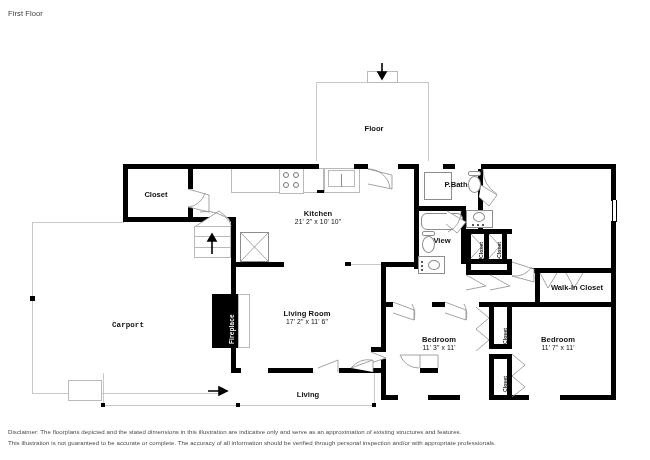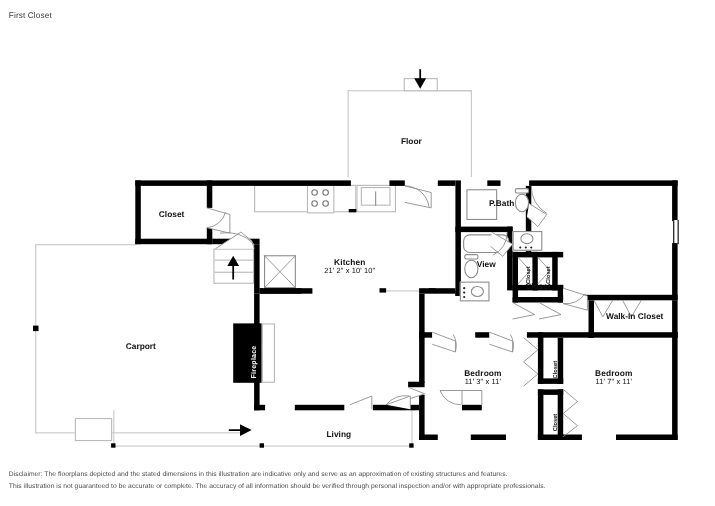--- a/index.html
+++ b/index.html
@@ -42,37 +42,37 @@
   .dot{position:absolute;background:#222;border-radius:50%;}
   .ring{position:absolute;border:1px solid #777;border-radius:50%;box-sizing:border-box;}
 
   svg.ov{position:absolute;left:0;top:0;width:650px;height:460px;overflow:visible;}
   svg.ov *{vector-effect:non-scaling-stroke;}
 </style>
 </head>
 <body>
 
 <div class="hdr">
-  <div>First Closet</div>
+  <div>First Floor</div>
 </div>
 
 <div id="plan">
 
   <div class="gl" style="left:316px;top:82px;width:113px;height:1px;"></div>
   <div class="gl" style="left:396px;top:82px;width:33px;height:1px;"></div>
   <div class="gl" style="left:316px;top:82px;width:1px;height:79px;"></div>
   <div class="gl" style="left:428px;top:82px;width:1px;height:79px;"></div>
   <div class="box" style="left:367px;top:71px;width:31px;height:12px;"></div>
   <div class="lbl plain" style="left:346px;top:124px;width:56px;">Floor</div>
 
   <div class="gl" style="left:32px;top:222px;width:92px;height:1px;"></div>
   <div class="gl" style="left:32px;top:222px;width:1px;height:172px;"></div>
   <div class="gl" style="left:32px;top:393px;width:190px;height:1px;"></div>
   <div class="blk" style="left:30px;top:296px;width:5px;height:5px;"></div>
-  <div class="lbl plain" style="left:100px;top:310px;width:56px;">Carport</div>
+  <div class="lbl plain" style="left:100px;top:321px;width:56px;font-family:Liberation Mono, monospace;">Carport</div>
 
   <div class="gl" style="left:103px;top:373px;width:1px;height:33px;"></div>
   <div class="gl" style="left:103px;top:405px;width:272px;height:1px;"></div>
   <div class="gl" style="left:374px;top:373px;width:1px;height:33px;"></div>
   <div class="box" style="left:68px;top:380px;width:34px;height:21px;"></div>
   <div class="blk" style="left:101px;top:403px;width:4px;height:4px;"></div>
   <div class="blk" style="left:236px;top:403px;width:4px;height:4px;"></div>
   <div class="blk" style="left:372px;top:403px;width:4px;height:4px;"></div>
   <div class="lbl plain" style="left:280px;top:390px;width:56px;">Living</div>
 
@@ -263,40 +263,44 @@
       <path d="M208,391 L224,391 M219,387 L227,391 L219,395 Z" stroke="#000" stroke-width="1.6" fill="#000"></path>
     </g>
 
     <g stroke="#8d8d8d" stroke-width="0.8" fill="none">
       <path d="M240,232 L269,262 M269,232 L240,262"></path>
     </g>
   </svg>
 
   <div class="lbl plain" style="left:128px;top:190px;width:56px;">Closet</div>
 
-  <div class="lbl" style="left:278px;top:209px;width:80px;margin-top:25px;">
+  <div class="lbl" style="left:278px;top:209px;width:80px;">
     <span class="n">Kitchen</span>
     <span class="d">21' 2" x 10' 10"</span>
   </div>
 
   <div class="lbl sm plain" style="left:436px;top:180px;width:40px;">P.Bath</div>
   <div class="lbl sm plain" style="left:425px;top:236px;width:34px;">View</div>
 
 
   <div class="lbl xs plain" style="left:542px;top:283px;width:70px;">Walk-In Closet</div>
   <div class="lbl xs plain" style="left:468px;top:256px;width:42px;">Closet</div>
 
   <div class="vlbl closet" style="left:478px;top:258px;">Closet</div>
   <div class="vlbl closet" style="left:496px;top:258px;">Closet</div>
 
   <div class="vlbl closet" style="left:502px;top:344px;">Closet</div>
   <div class="vlbl closet" style="left:502px;top:392px;">Closet</div>
 
   <div class="vlbl fire" style="left:228px;top:344px;">Fireplace</div>
 
+  <div class="lbl" style="left:268px;top:309px;width:78px;">
+    <span class="n">Living Room</span>
+    <span class="d">17' 2" x 11' 6"</span>
+  </div>
 
   <div class="lbl" style="left:405px;top:335px;width:68px;">
     <span class="n">Bedroom</span>
     <span class="d">11' 3" x 11'</span>
   </div>
 
   <div class="lbl" style="left:524px;top:335px;width:68px;">
     <span class="n">Bedroom</span>
     <span class="d">11' 7" x 11'</span>
   </div>

